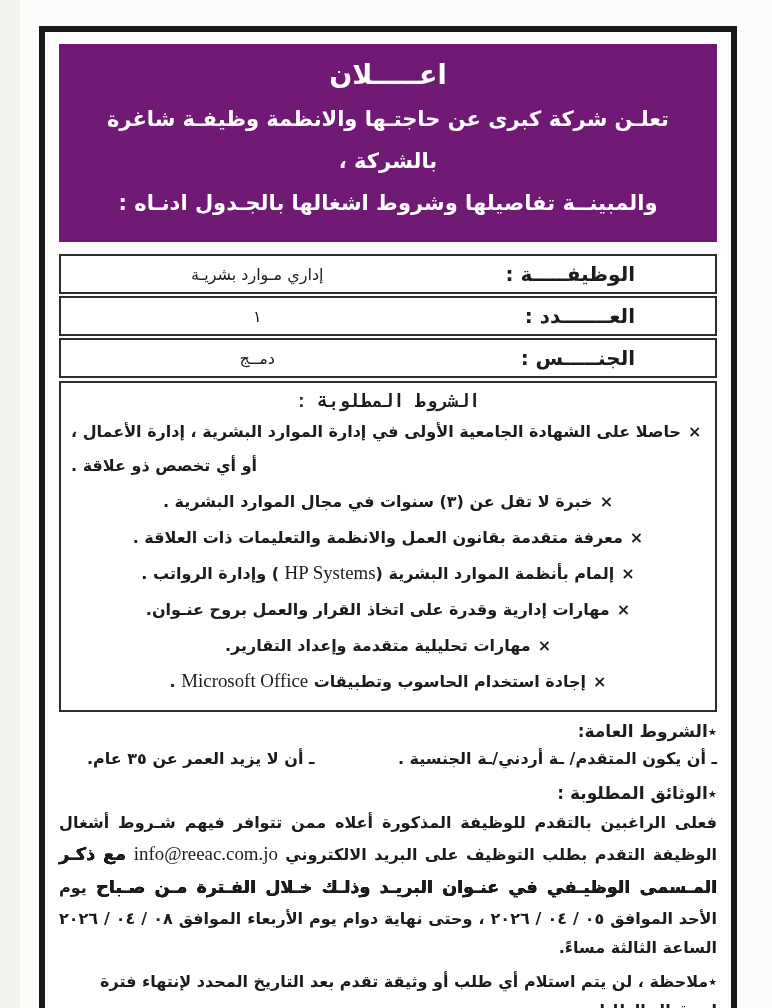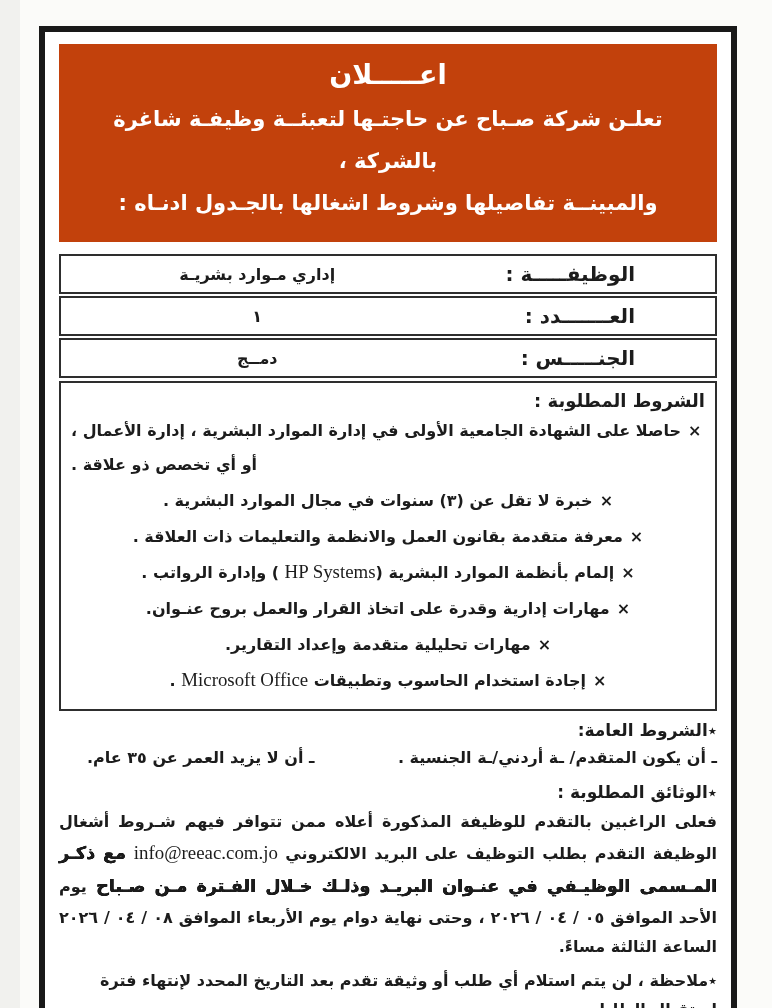--- a/index.html
+++ b/index.html
@@ -14,44 +14,44 @@
     position:relative;
     margin:26px 35px 0 39px;
     border:6px solid #191919;
     background:#ffffff;
     padding:12px 14px 10px;
     box-sizing:border-box;
     min-height:952px;
   }
   
   .header-box{
-    background:#c2410c;color:#fff;
+    background:#701a75;color:#fff;
     text-align:center;direction:rtl;
     padding:15px 10px 18px;
   }
   .header-title{font-size:27px;font-weight:bold;letter-spacing:1px;margin-bottom:8px;}
   .header-line{font-size:21px;font-weight:bold;line-height:2.0;}
   
   .job-table{margin-top:12px;}
   .job-row{
     display:flex;align-items:center;direction:rtl;
     border:2px solid #2e2e2e;height:40px;box-sizing:border-box;
     margin-bottom:2px;background:#fff;
   }
   .job-label{
     flex:0 0 40%;text-align:right;padding-right:80px;box-sizing:border-box;
     font-size:20px;font-weight:bold;
   }
-  .job-value{flex:1;text-align:center;font-size:16px;font-weight:bold;}
+  .job-value{flex:1;text-align:center;font-size:16px;font-weight:normal;}
   
   .req-box{
     border:2px solid #2e2e2e;margin-top:3px;
     padding:7px 10px 12px;direction:rtl;
   }
-  .req-title{text-align:right;font-size:18px;font-weight:bold;margin-bottom:5px;}
+  .req-title{text-align:center;font-size:18px;font-weight:bold;margin-bottom:5px;font-family:Liberation Mono, monospace;}
   .req-list{list-style:none;margin:0;padding:0;}
   .req-item{font-size:16px;font-weight:bold;line-height:1.9;text-align:center;}
   .req-item.wrap2{text-align:left;}
   .req-item .mk{margin-left:7px;}
   
   .sec{direction:rtl;text-align:right;}
   .sec-title{font-size:17px;font-weight:bold;margin-top:9px;}
   .cond-row{
     display:flex;direction:rtl;justify-content:space-between;
     margin-top:4px;font-size:16px;font-weight:bold;line-height:1.8;
@@ -78,21 +78,21 @@
 </style>
 </head>
 <body>
 
 <div class="scan-edge"></div>
 
 <div class="frame">
 
   <div class="header-box">
     <div class="header-title">اعـــــلان</div>
-    <div class="header-line">تعلـن شركة صـباح عن حاجتـها لتعبئــة وظيفـة شاغرة بالشركة ،</div>
+    <div class="header-line">تعلـن شركة كبرى عن حاجتـها والانظمة وظيفـة شاغرة بالشركة ،</div>
     <div class="header-line">والمبينــة تفاصيلها وشروط اشغالها بالجـدول ادنـاه :</div>
   </div>
 
   <div class="job-table">
     <div class="job-row">
       <div class="job-label">الوظيفـــــة :</div>
       <div class="job-value">إداري مـوارد بشريـة</div>
     </div>
     <div class="job-row">
       <div class="job-label">العـــــــدد :</div>

